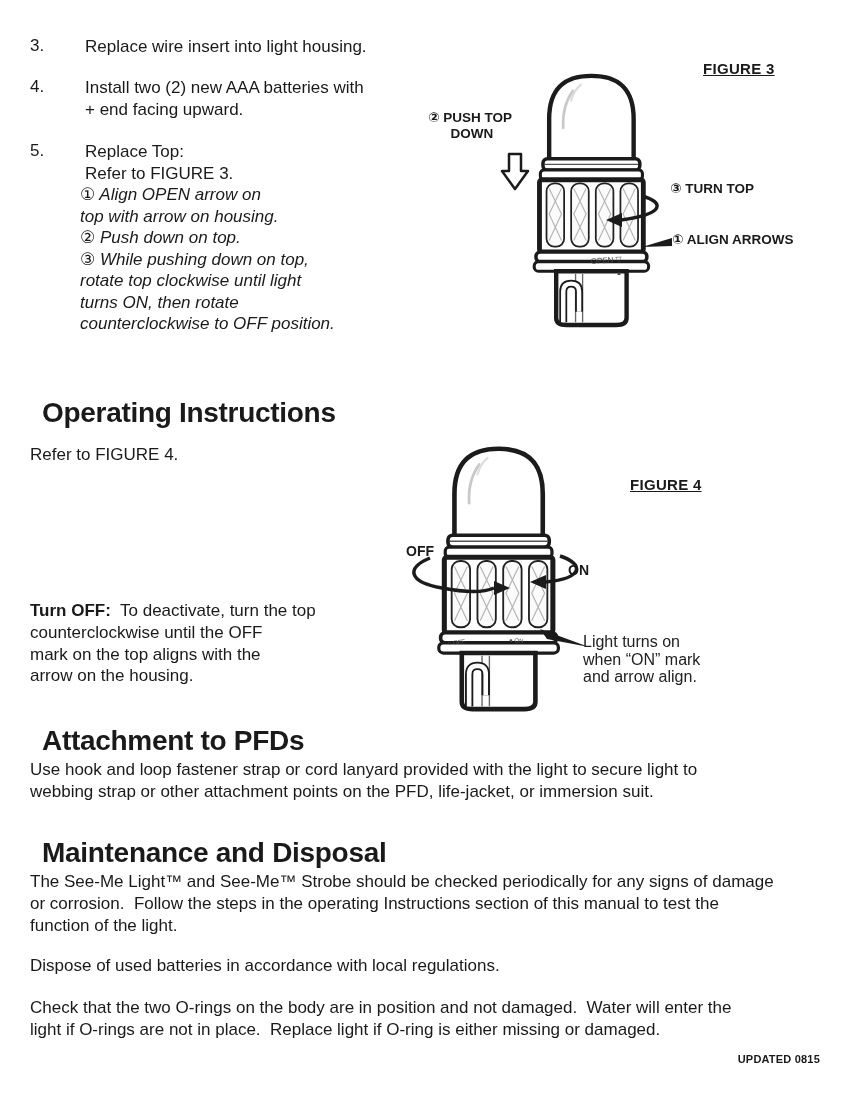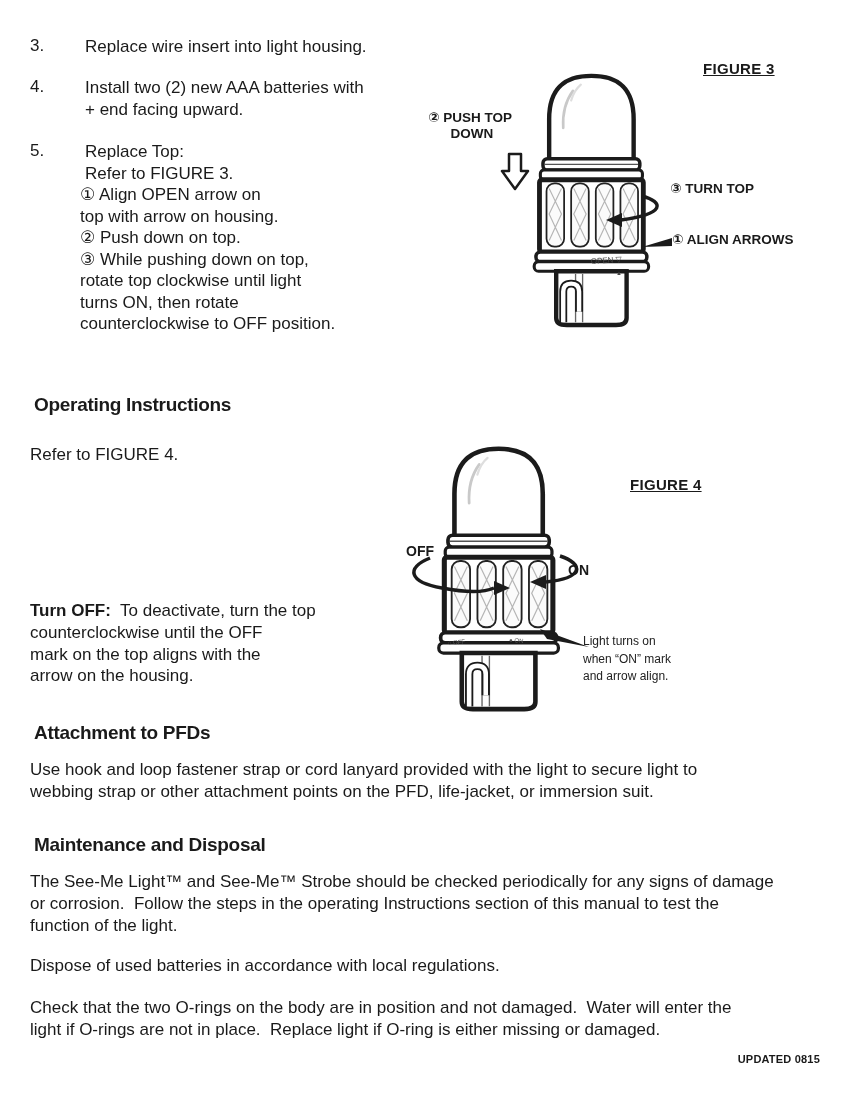--- a/index.html
+++ b/index.html
@@ -2,28 +2,28 @@
 <html><head>
 <meta charset="utf-8">
 <style>
   html,body{margin:0;padding:0;background:#fff;}
   .page{position:relative;width:850px;height:1100px;background:#ffffff;overflow:hidden;
         font-family:"Liberation Sans","DejaVu Sans",sans-serif;color:#1a1a1a;}
   .body-text{font-size:17px;line-height:21.5px;white-space:pre-line;}
   .step-num{position:absolute;left:0;top:0;font-size:17px;}
   .step{position:absolute;left:30px;width:360px;}
   .step .stext{margin-left:55px;}
-  .substeps{position:absolute;left:80px;width:330px;}
-  h1.sec{position:absolute;left:30px;margin:4px;font-size:19px;line-height:30px;
+  .substeps{position:absolute;left:80px;width:330px;font-style:italic;}
+  h1.sec{position:absolute;left:30px;margin:12px;font-size:28px;line-height:30px;
          font-weight:700;letter-spacing:-0.3px;}
   .par{position:absolute;font-size:17px;line-height:21.8px;white-space:pre-wrap;margin:0;}
   .fig-label{position:absolute;font-size:15px;font-weight:700;text-decoration:underline;
              letter-spacing:0.3px;}
   .ann{position:absolute;font-size:13.5px;font-weight:700;line-height:16px;white-space:pre;}
-  .fig-note{position:absolute;font-size:12px;font-weight:400;line-height:17.5px;
+  .fig-note{position:absolute;font-size:16px;font-weight:400;line-height:17.5px;
             color:#222;white-space:pre-line;}
   .updated{position:absolute;font-size:11px;font-weight:600;letter-spacing:0.2px;}
   svg{position:absolute;left:0;top:0;}
   .figwrap{position:absolute;}
 </style>
 </head>
 <body>
 
 <div class="page">
 

